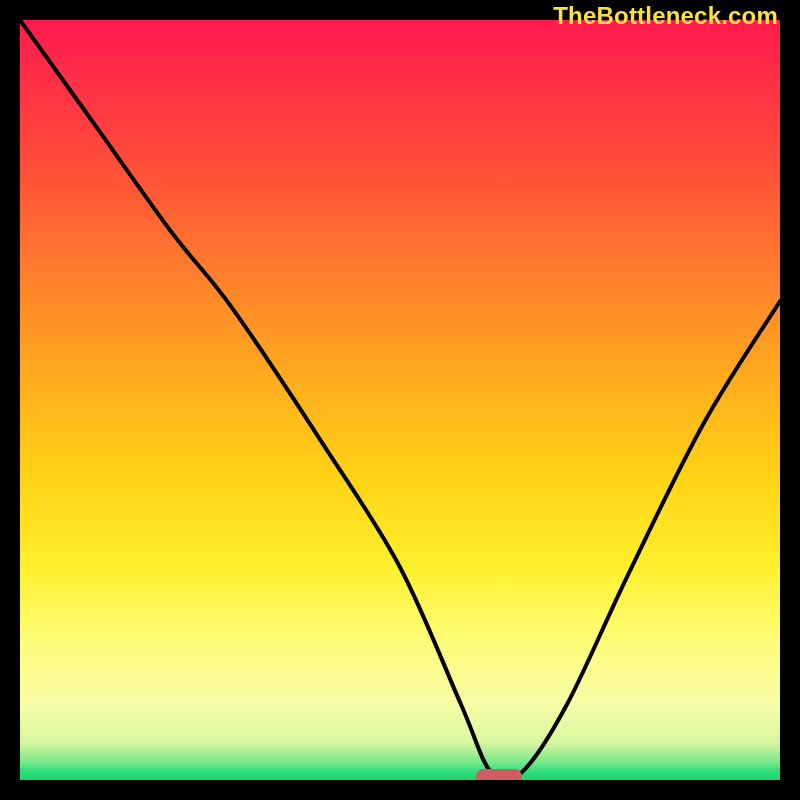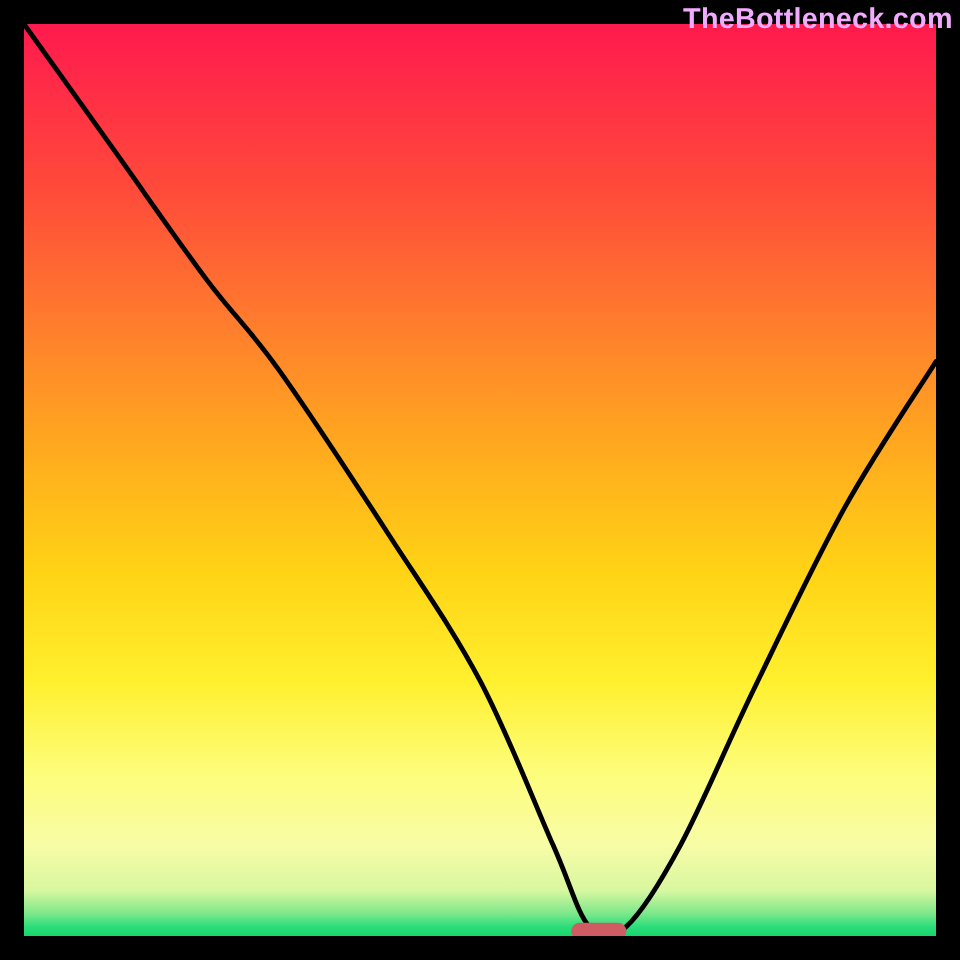--- a/index.html
+++ b/index.html
@@ -60,22 +60,22 @@
   }
   .marker {
     position: absolute;
     height: 14px;
     border-radius: 7px;
     background: #cf5b63;
   }
   .watermark {
     position: absolute;
     top: 2px;
-    right: 6px;
-    color: #f0abfc;
+    right: 22px;
+    color: #fde047;
     font-family: Arial, Helvetica, sans-serif;
     font-size: 24px;
     font-weight: 600;
     letter-spacing: 0.2px;
     user-select: none;
   }
 </style>
 </head>
 <body>
 

